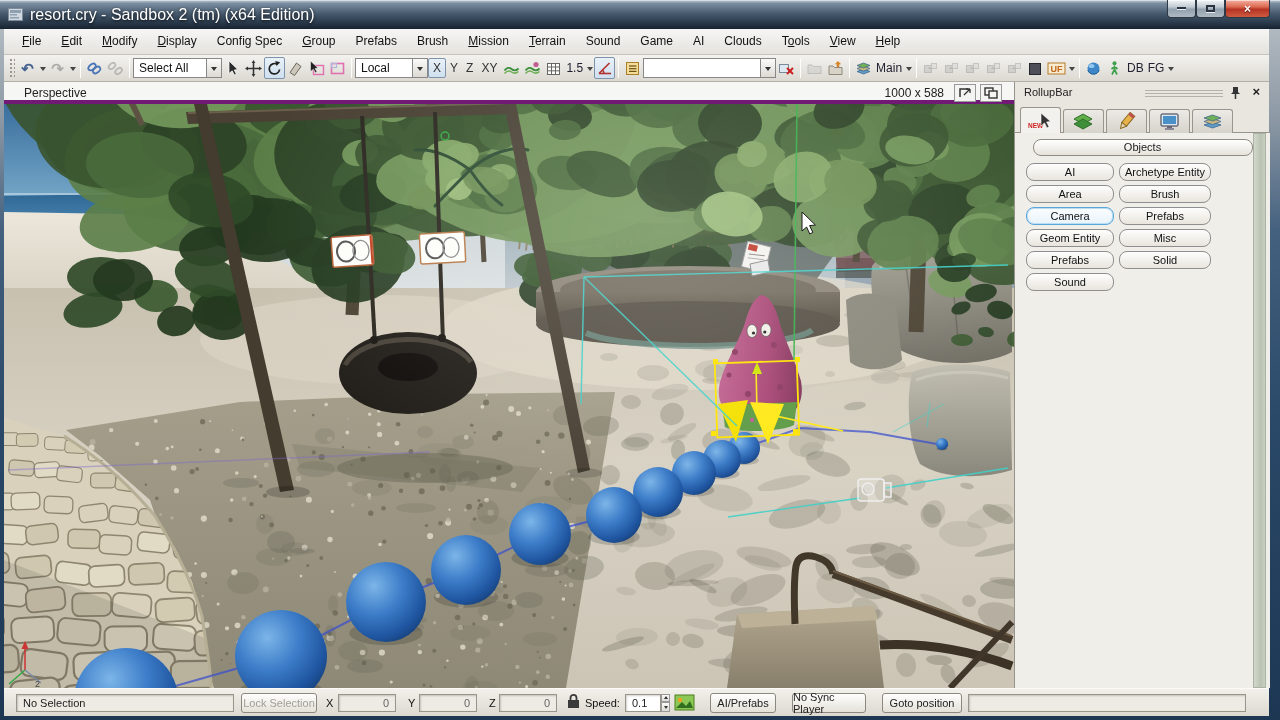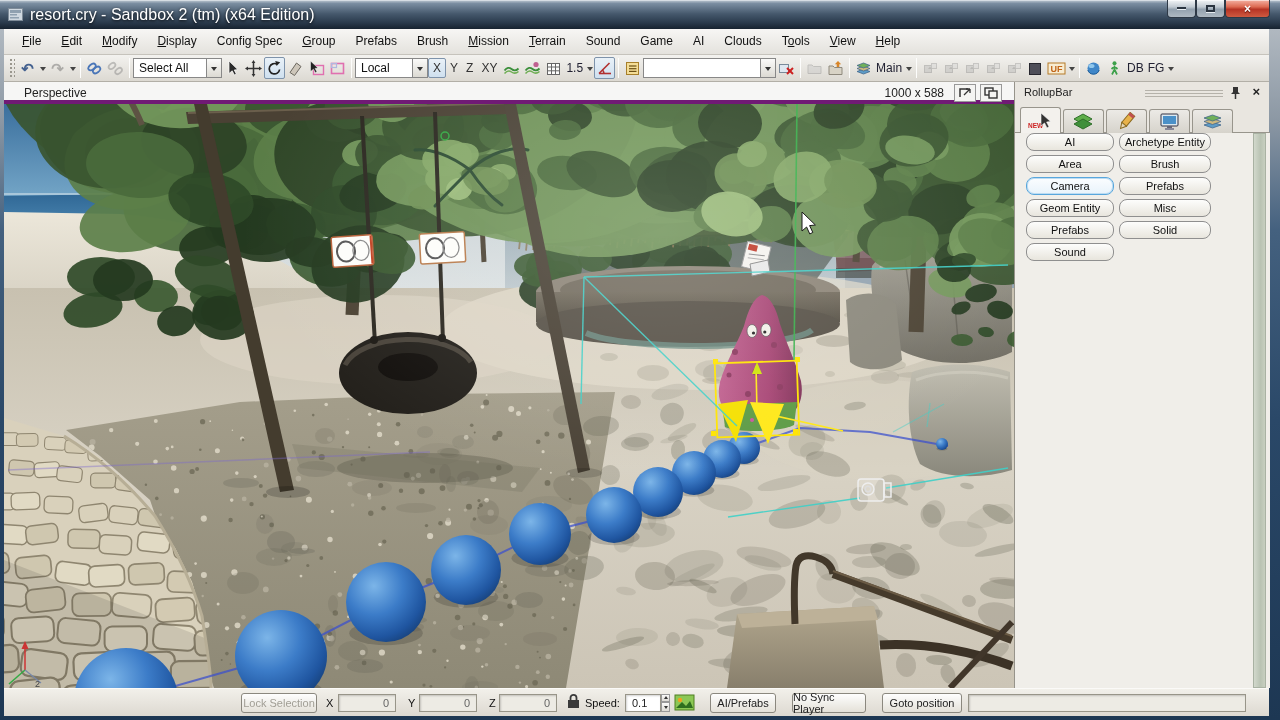--- a/index.html
+++ b/index.html
@@ -1556,38 +1556,40 @@
               <g stroke="#44688c" stroke-width="0.8">
                 <polygon points="13.5,10 22,13 13.5,16 5,13" fill="#5d9cc8"></polygon>
                 <polygon points="13.5,6.5 22,9.5 13.5,12.5 5,9.5" fill="#cdb87f"></polygon>
                 <polygon points="13.5,3 22,6 13.5,9 5,6" fill="#6fb05a"></polygon>
               </g>
             </svg>
           </div>
         </div>
       <div class="tabs-baseline"></div>
       <div class="rollup-body">
+        <div class="objects-header">Objects</div>
         <div class="obj-grid">
             <div class="obj-btn">AI</div>
             <div class="obj-btn">Archetype Entity</div>
             <div class="obj-btn">Area</div>
             <div class="obj-btn">Brush</div>
             <div class="obj-btn sel">Camera</div>
             <div class="obj-btn">Prefabs</div>
             <div class="obj-btn">Geom Entity</div>
             <div class="obj-btn">Misc</div>
             <div class="obj-btn">Prefabs</div>
             <div class="obj-btn">Solid</div>
             <div class="obj-btn">Sound</div>
           </div>
       </div>
       <div class="rollup-scroll"></div>
     </div>
   </div>
   <div class="statusbar">
+      <div class="sb-field" style="left:12px;width:218px">No Selection</div>
       <div class="sb-btn disabled" style="left:237px;width:76px">Lock Selection</div>
       <span class="sb-label" style="left:322px">X</span>
       <div class="sb-field sb-val" style="left:334px;width:58px">0</div>
       <span class="sb-label" style="left:404px">Y</span>
       <div class="sb-field sb-val" style="left:415px;width:58px">0</div>
       <span class="sb-label" style="left:485px">Z</span>
       <div class="sb-field sb-val" style="left:495px;width:58px">0</div>
       <span style="position:absolute;left:562px;top:3px"><svg width="15" height="19" viewBox="0 0 15 19">
           <rect x="2" y="8" width="11" height="8" fill="#3a3a3a"></rect>
           <path d="M4.5 8 V5.8 a3 3 0 0 1 6 0 V8" fill="none" stroke="#3a3a3a" stroke-width="1.8"></path>

